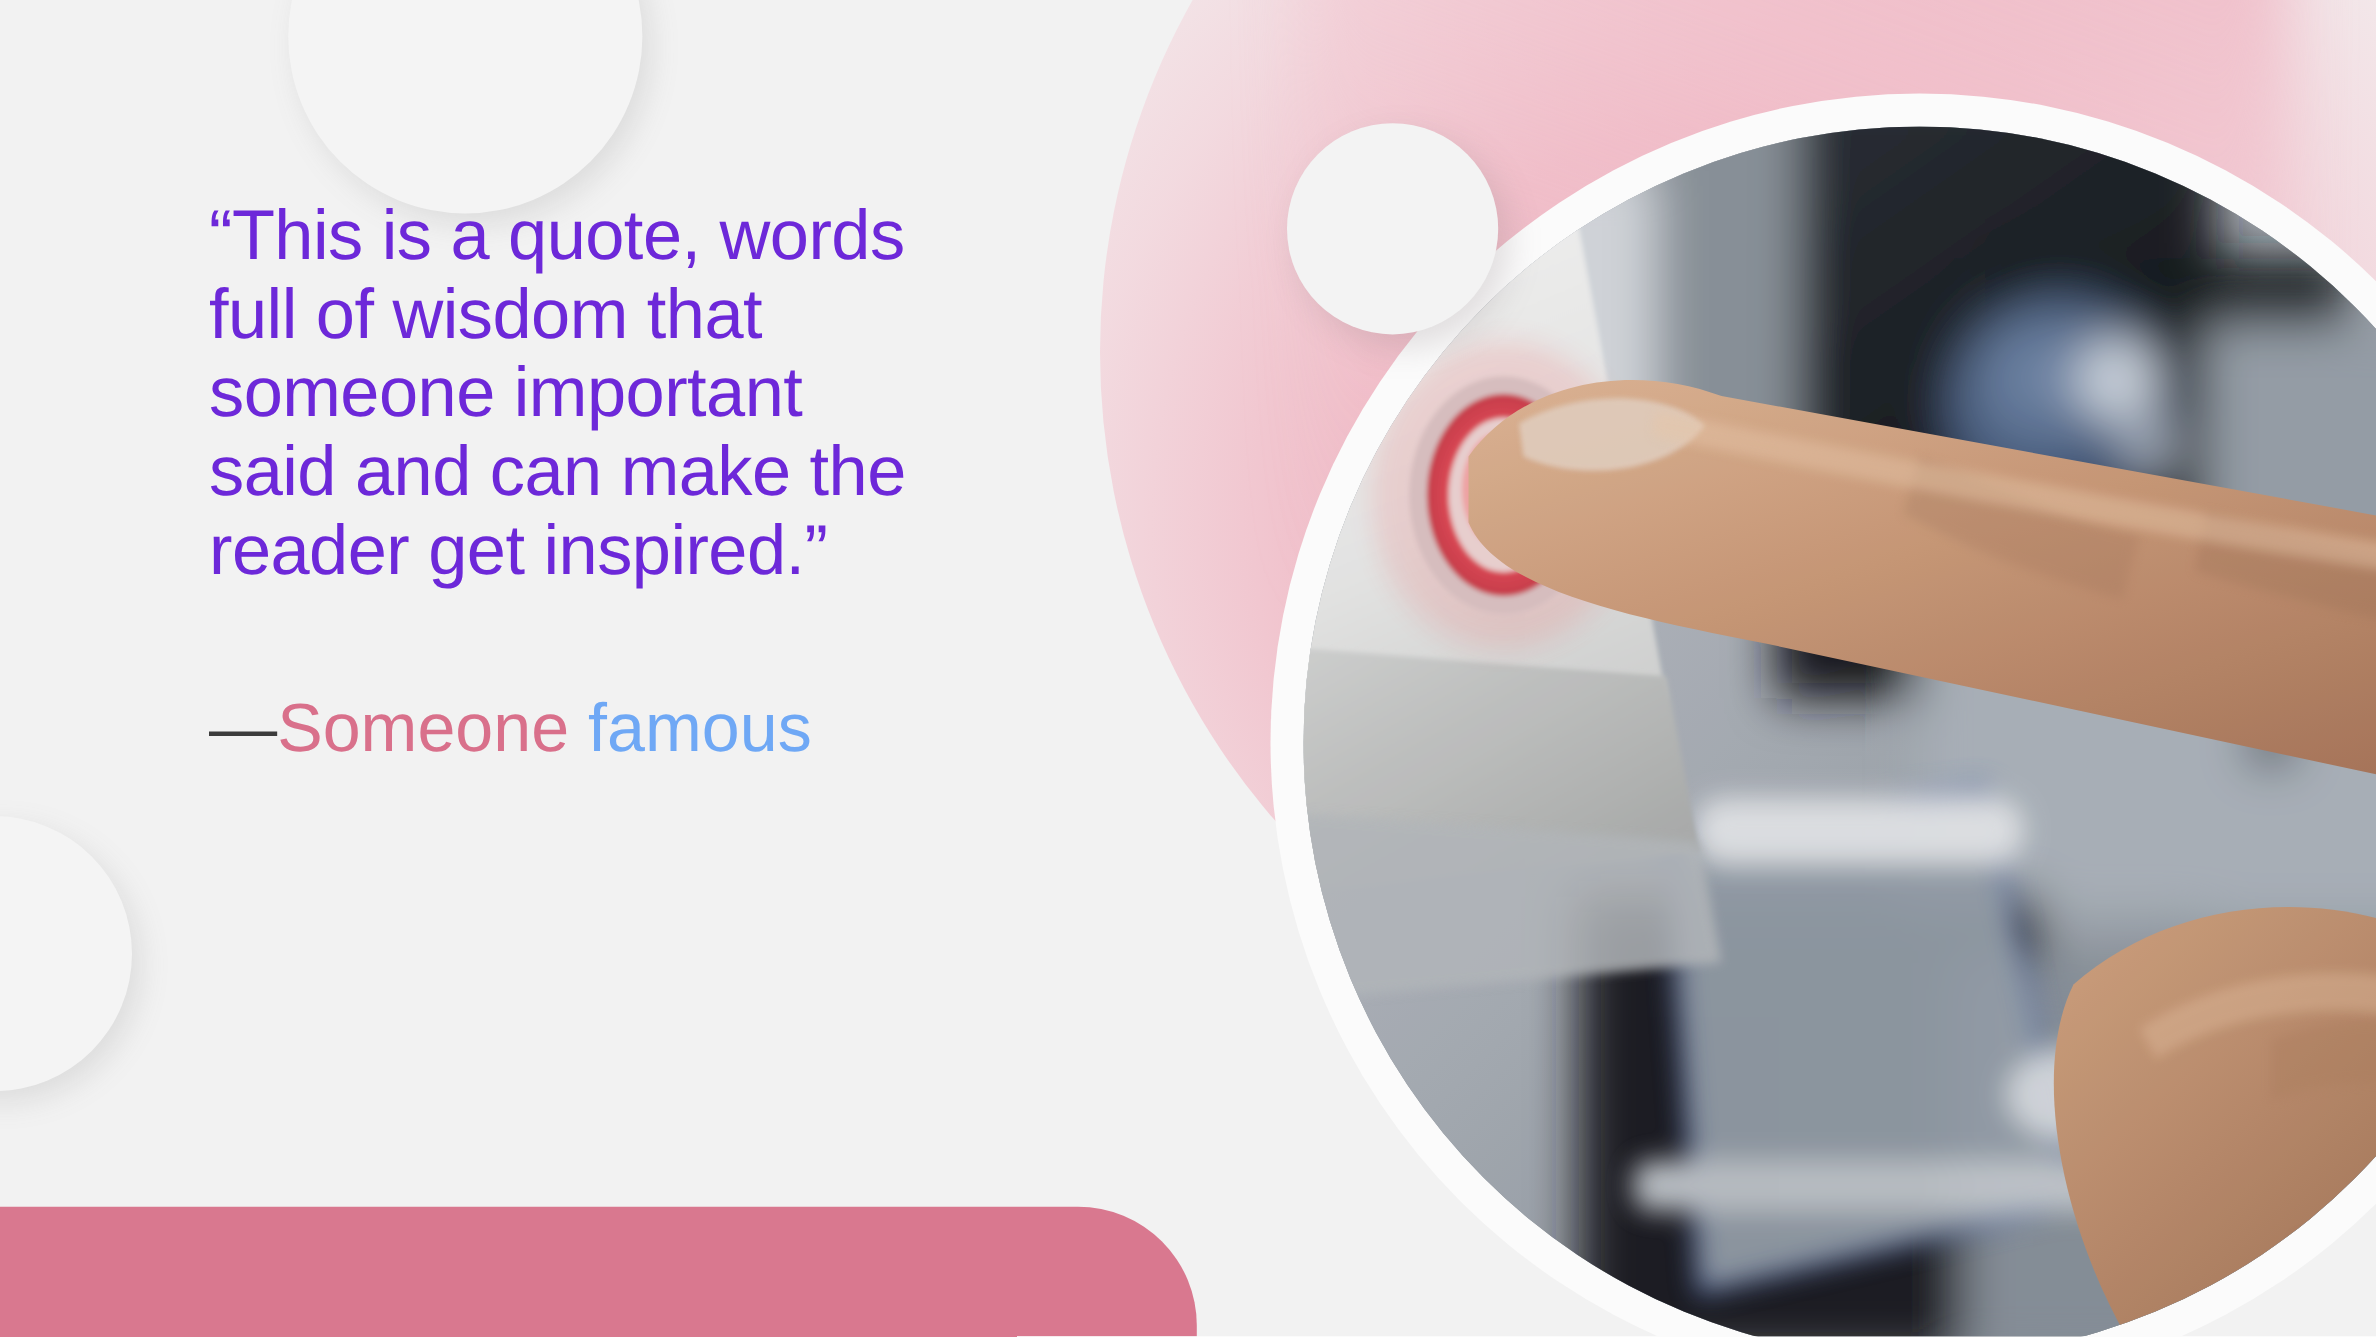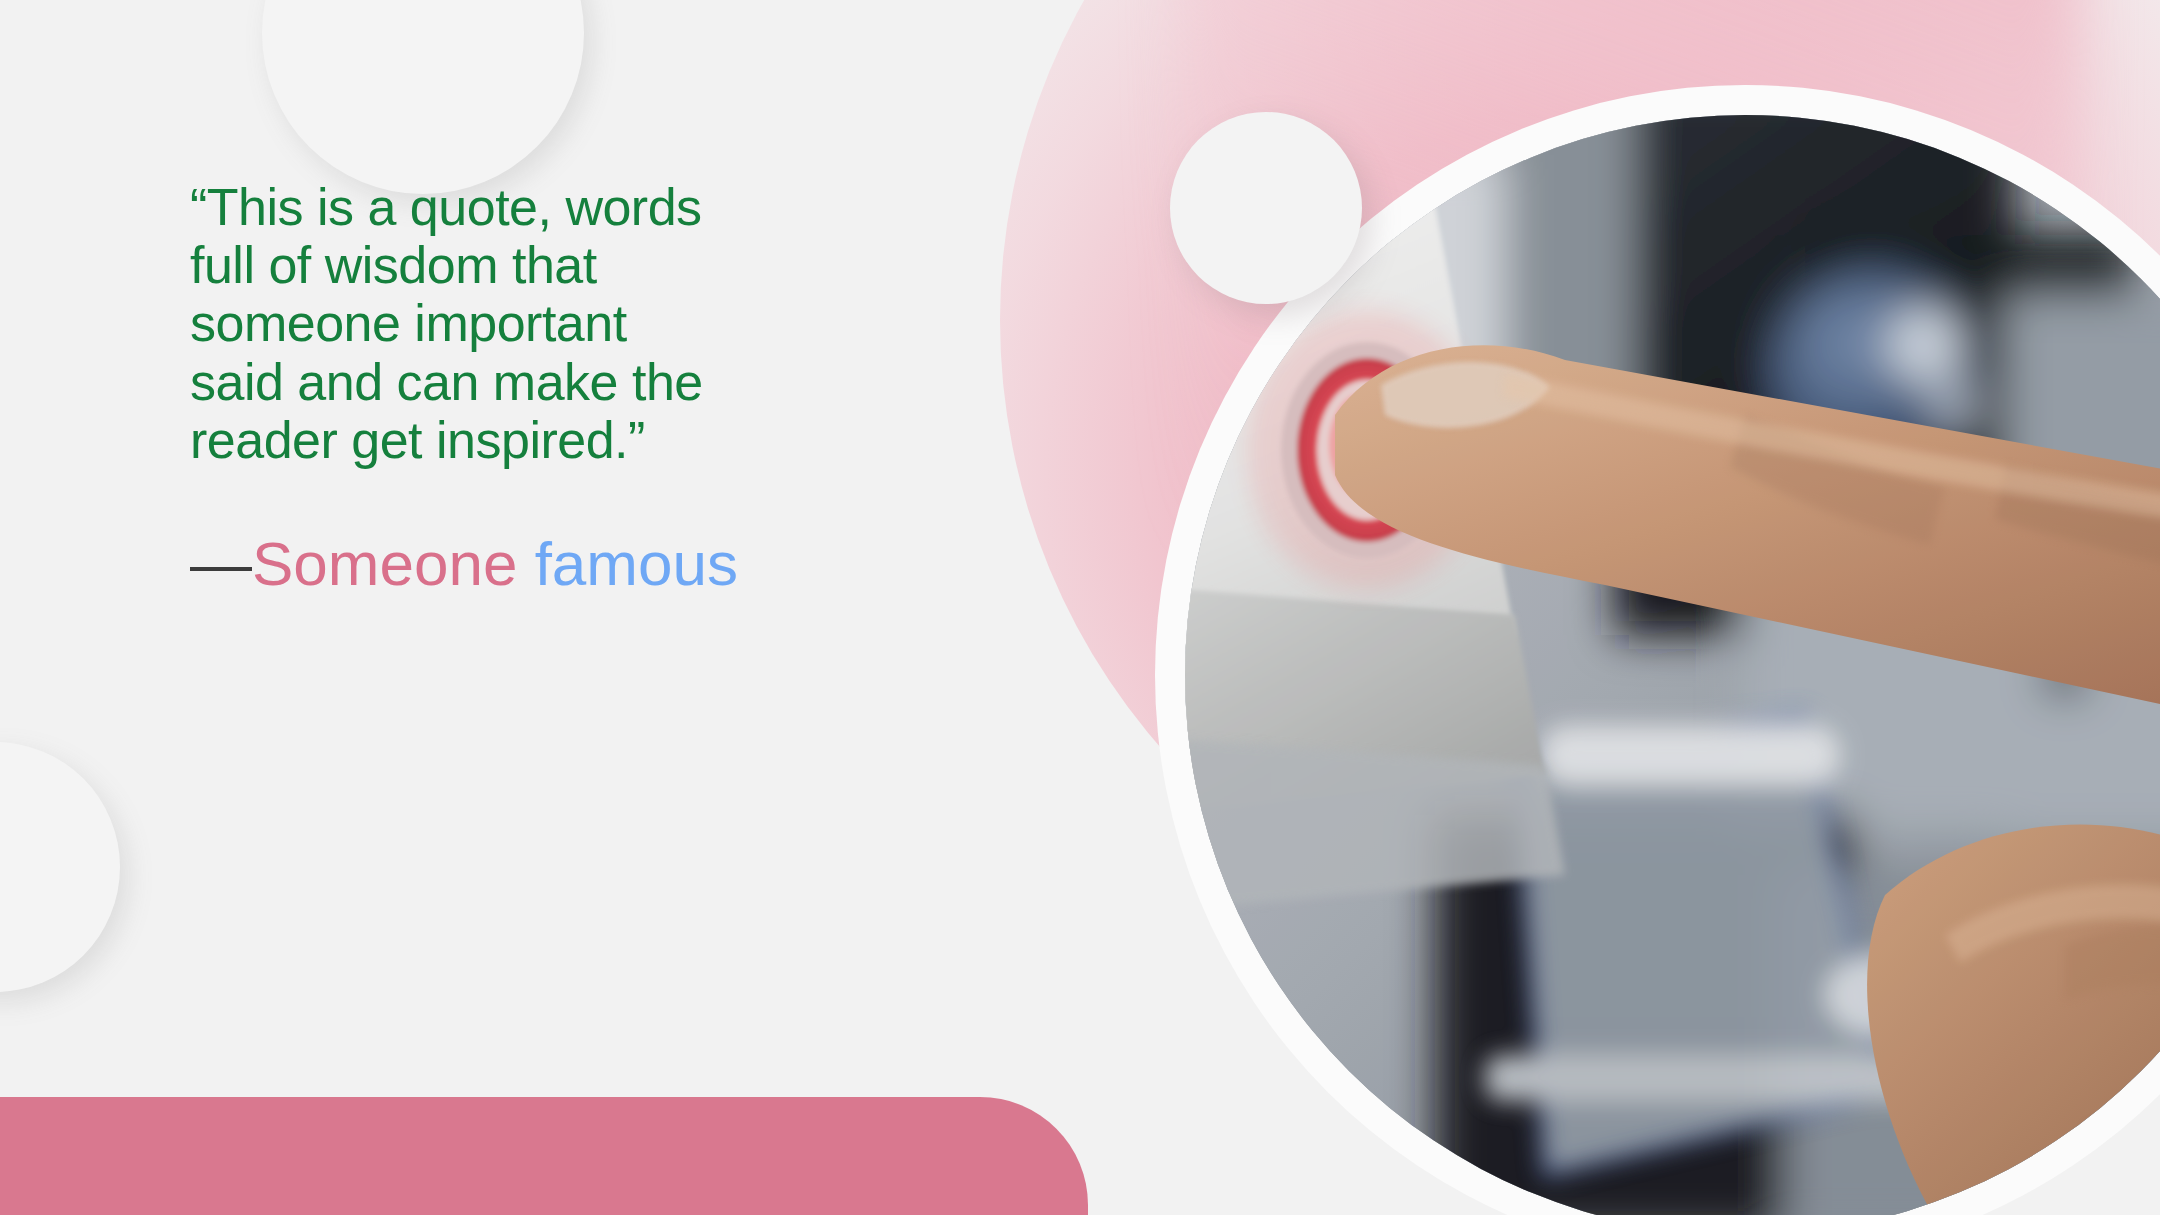--- a/index.html
+++ b/index.html
@@ -99,29 +99,29 @@
   
   .text-block {
     position: absolute;
     left: 190px;
     top: 178px;
     width: 900px;
     z-index: 7;
   }
   .quote {
     margin: 0;
-    color: #15803d;
-    font-size: 52px;
+    color: #6d28d9;
+    font-size: 64px;
     line-height: 1.12;
     font-weight: 400;
     letter-spacing: -0.5px;
     white-space: pre-line;
   }
   .attribution {
-    margin-top: 64px;
+    margin-top: 96px;
     font-size: 62px;
     line-height: 1;
     font-weight: 400;
     white-space: nowrap;
   }
   .attr-dash   { color: #3C3C3C; }
   .attr-name   { color: #D9708B; }
   .attr-title  { color: #6FA8F5; }
 </style>
 </head>

